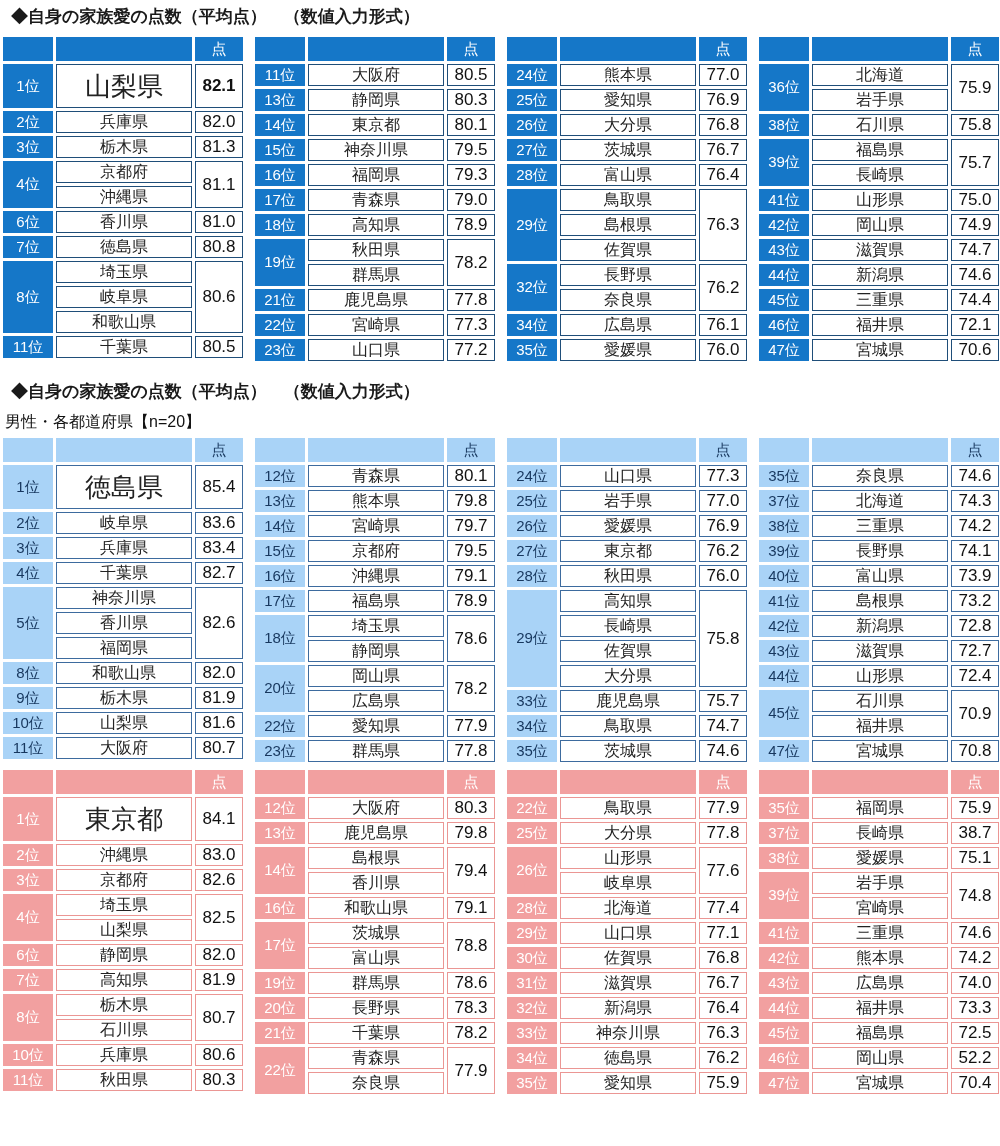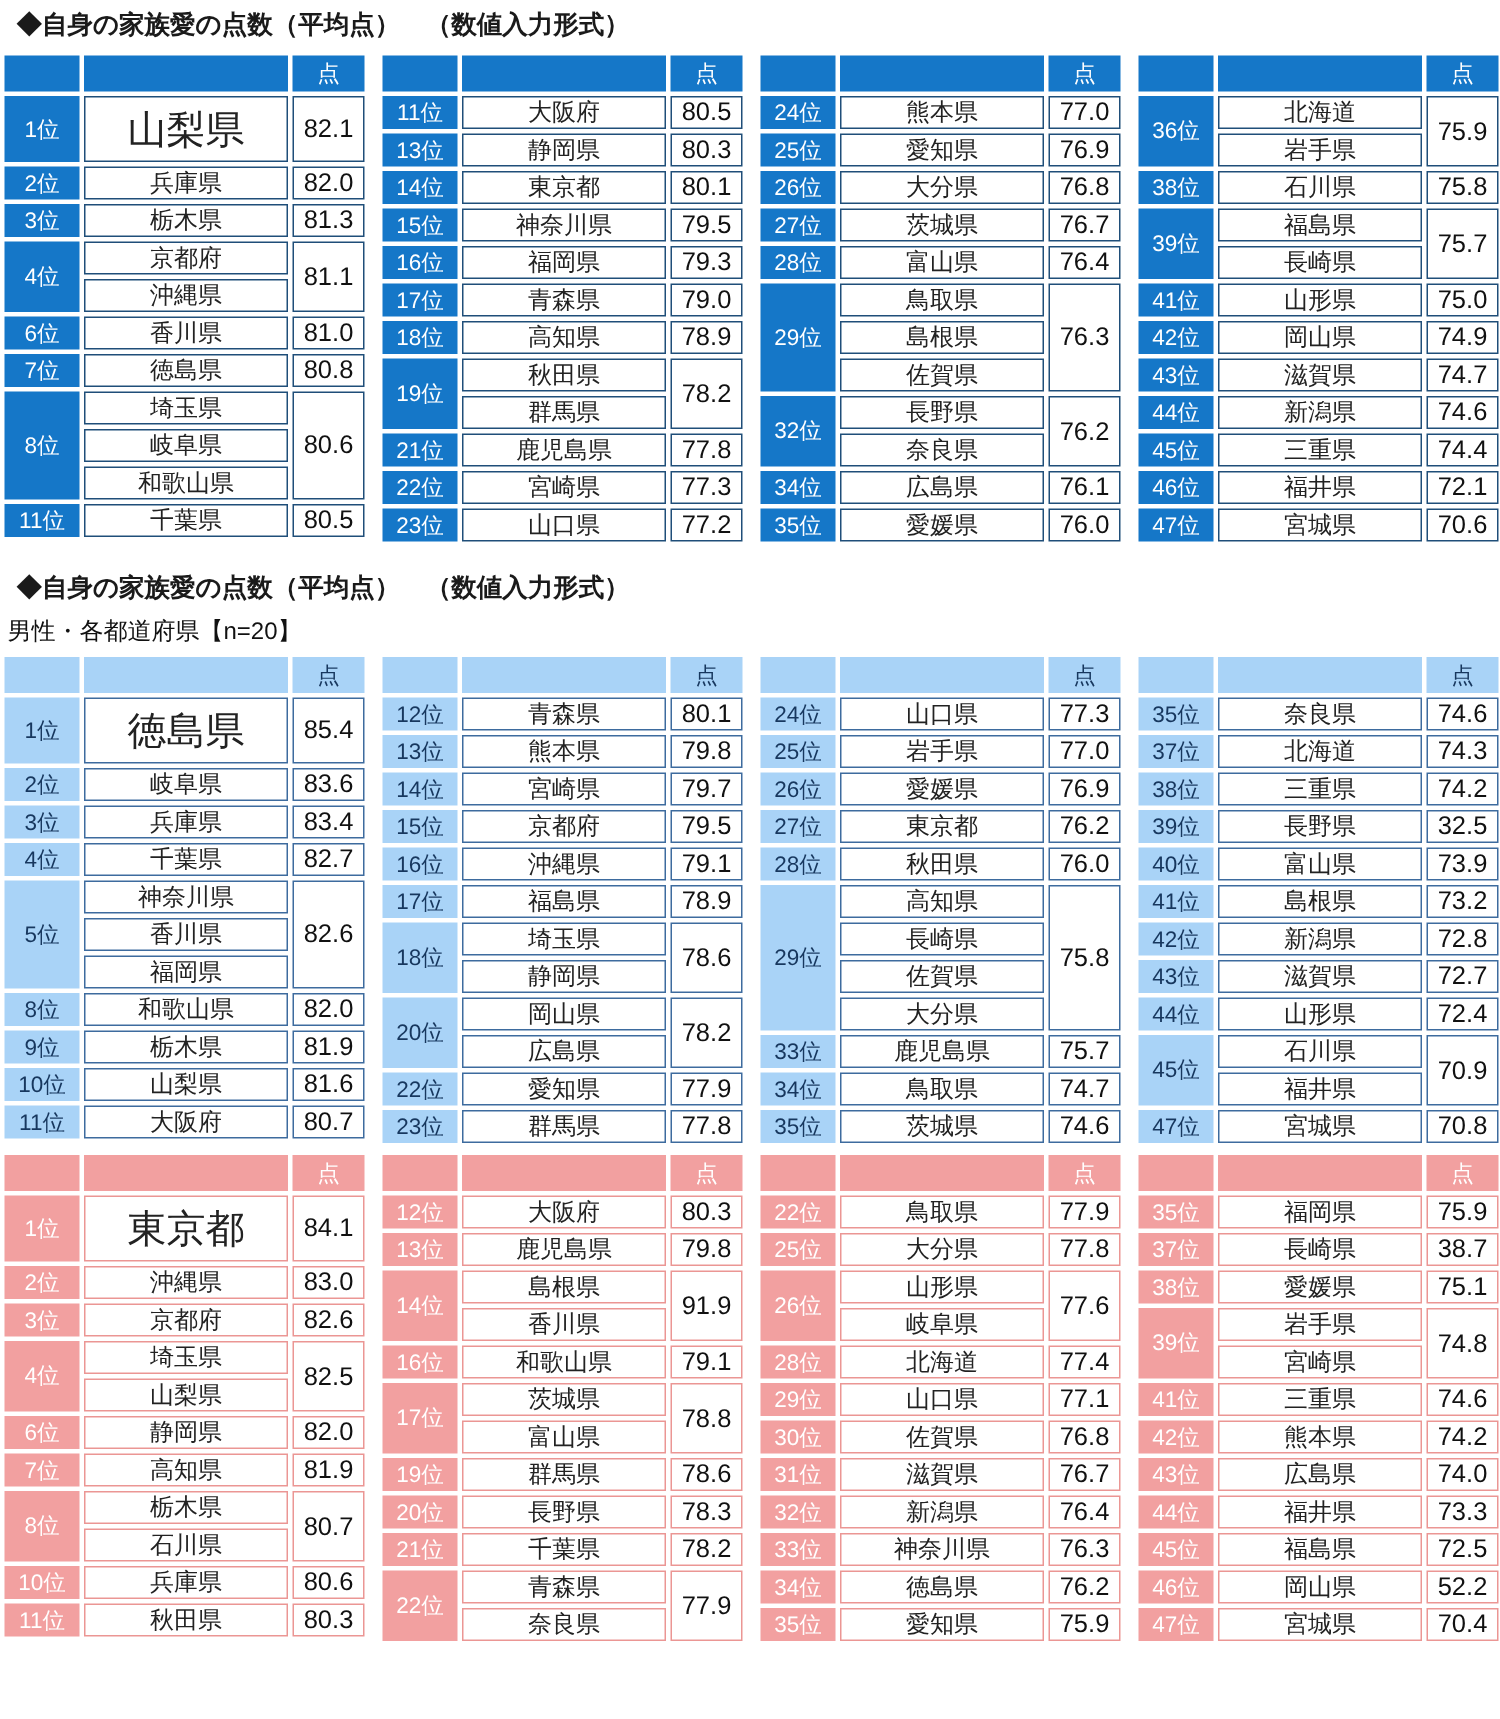--- a/index.html
+++ b/index.html
@@ -37,21 +37,21 @@
 <div class="page">
 
   <section class="section" style="--solid: #1577C8; --solid-text: #FFFFFF; --cell-border: #1F4E79;">
     <h1 class="sec-title">◆自身の家族愛の点数（平均点）　（数値入力形式）</h1>
     <div class="ranking-table">
         <div class="group" style="grid-template-rows: 24px 44px 22px 22px 22px 22px 22px 22px 22px 22px 22px 22px;">
           <div class="hcell" style="grid-area: 1 / 1;"></div>
           <div class="hcell" style="grid-area: 1 / 2;"></div>
           <div class="hcell hlabel" style="grid-area: 1 / 3;">点</div>
           <div class="rank" style="grid-area: 2 / 1 / span 1;">1位</div>
-          <div class="score" style="grid-area: 2 / 3 / span 1;">82.1</div>
+          <div class="score" style="grid-area: 2 / 3 / span 1; font-weight: bold;">82.1</div>
           <div class="pref big" style="grid-area: 2 / 2;">山梨県</div>
           <div class="rank" style="grid-area: 3 / 1 / span 1;">2位</div>
           <div class="score" style="grid-area: 3 / 3 / span 1;">82.0</div>
           <div class="pref" style="grid-area: 3 / 2;">兵庫県</div>
           <div class="rank" style="grid-area: 4 / 1 / span 1;">3位</div>
           <div class="score" style="grid-area: 4 / 3 / span 1;">81.3</div>
           <div class="pref" style="grid-area: 4 / 2;">栃木県</div>
           <div class="rank" style="grid-area: 5 / 1 / span 2;">4位</div>
           <div class="score" style="grid-area: 5 / 3 / span 2;">81.1</div>
           <div class="pref" style="grid-area: 5 / 2;">京都府</div>
@@ -302,21 +302,21 @@
           <div class="rank" style="grid-area: 2 / 1 / span 1;">35位</div>
           <div class="score" style="grid-area: 2 / 3 / span 1;">74.6</div>
           <div class="pref" style="grid-area: 2 / 2;">奈良県</div>
           <div class="rank" style="grid-area: 3 / 1 / span 1;">37位</div>
           <div class="score" style="grid-area: 3 / 3 / span 1;">74.3</div>
           <div class="pref" style="grid-area: 3 / 2;">北海道</div>
           <div class="rank" style="grid-area: 4 / 1 / span 1;">38位</div>
           <div class="score" style="grid-area: 4 / 3 / span 1;">74.2</div>
           <div class="pref" style="grid-area: 4 / 2;">三重県</div>
           <div class="rank" style="grid-area: 5 / 1 / span 1;">39位</div>
-          <div class="score" style="grid-area: 5 / 3 / span 1;">32.5</div>
+          <div class="score" style="grid-area: 5 / 3 / span 1;">74.1</div>
           <div class="pref" style="grid-area: 5 / 2;">長野県</div>
           <div class="rank" style="grid-area: 6 / 1 / span 1;">40位</div>
           <div class="score" style="grid-area: 6 / 3 / span 1;">73.9</div>
           <div class="pref" style="grid-area: 6 / 2;">富山県</div>
           <div class="rank" style="grid-area: 7 / 1 / span 1;">41位</div>
           <div class="score" style="grid-area: 7 / 3 / span 1;">73.2</div>
           <div class="pref" style="grid-area: 7 / 2;">島根県</div>
           <div class="rank" style="grid-area: 8 / 1 / span 1;">42位</div>
           <div class="score" style="grid-area: 8 / 3 / span 1;">72.8</div>
           <div class="pref" style="grid-area: 8 / 2;">新潟県</div>
@@ -377,21 +377,21 @@
           <div class="hcell" style="grid-area: 1 / 1;"></div>
           <div class="hcell" style="grid-area: 1 / 2;"></div>
           <div class="hcell hlabel" style="grid-area: 1 / 3;">点</div>
           <div class="rank" style="grid-area: 2 / 1 / span 1;">12位</div>
           <div class="score" style="grid-area: 2 / 3 / span 1;">80.3</div>
           <div class="pref" style="grid-area: 2 / 2;">大阪府</div>
           <div class="rank" style="grid-area: 3 / 1 / span 1;">13位</div>
           <div class="score" style="grid-area: 3 / 3 / span 1;">79.8</div>
           <div class="pref" style="grid-area: 3 / 2;">鹿児島県</div>
           <div class="rank" style="grid-area: 4 / 1 / span 2;">14位</div>
-          <div class="score" style="grid-area: 4 / 3 / span 2;">91.9</div>
+          <div class="score" style="grid-area: 4 / 3 / span 2;">79.4</div>
           <div class="pref" style="grid-area: 4 / 2;">島根県</div>
           <div class="pref" style="grid-area: 5 / 2;">香川県</div>
           <div class="rank" style="grid-area: 6 / 1 / span 1;">16位</div>
           <div class="score" style="grid-area: 6 / 3 / span 1;">79.1</div>
           <div class="pref" style="grid-area: 6 / 2;">和歌山県</div>
           <div class="rank" style="grid-area: 7 / 1 / span 2;">17位</div>
           <div class="score" style="grid-area: 7 / 3 / span 2;">78.8</div>
           <div class="pref" style="grid-area: 7 / 2;">茨城県</div>
           <div class="pref" style="grid-area: 8 / 2;">富山県</div>
           <div class="rank" style="grid-area: 9 / 1 / span 1;">19位</div>

